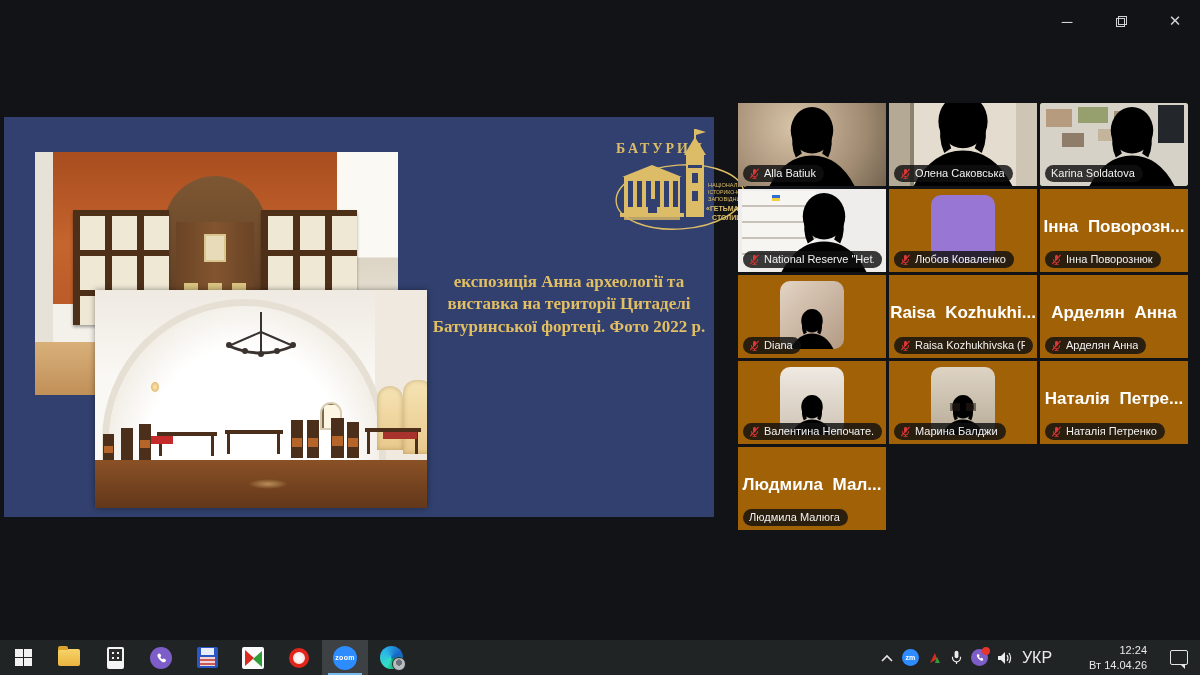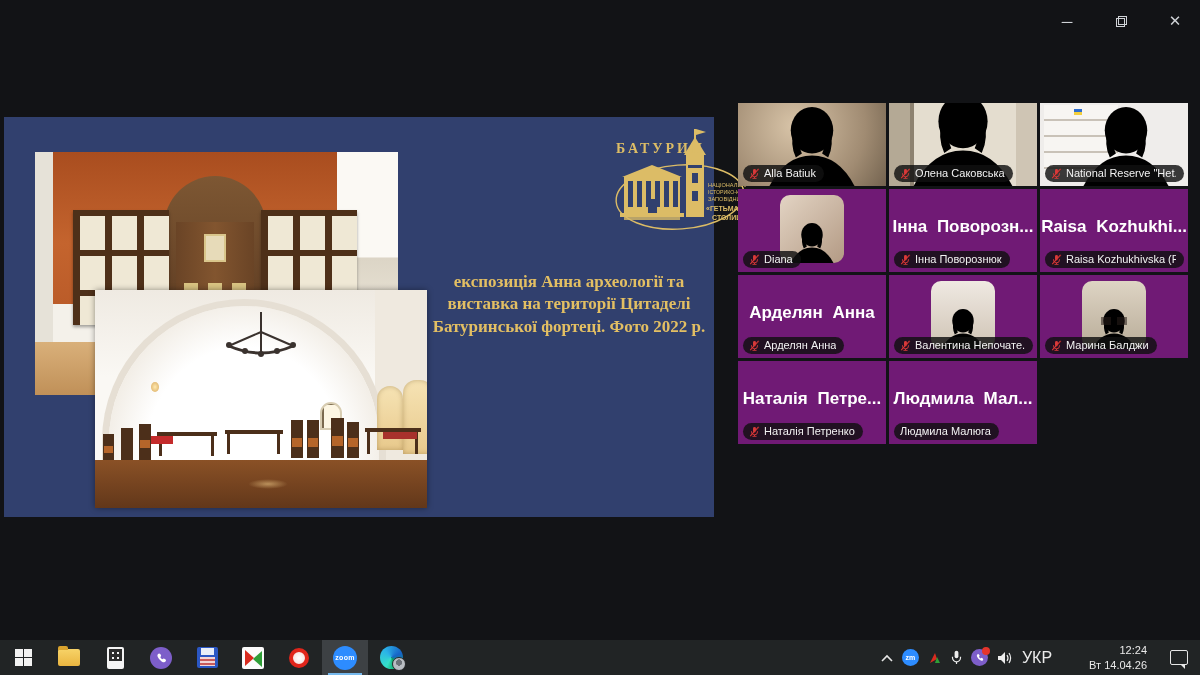--- a/index.html
+++ b/index.html
@@ -60,21 +60,21 @@
      background:radial-gradient(rgba(255,220,150,.5), rgba(0,0,0,0) 70%); }
   .p2-chairs { position:absolute; left:0; bottom:40px; width:332px; height:52px; }
 
   .slide-caption { position:absolute; left:419px; top:154px; width:292px; text-align:center;
      font-family:"Liberation Serif", serif; font-weight:600; font-size:17px; line-height:1.32; color:#e3bf63; }
   .slide-logo { position:absolute; left:604px; top:8px; width:138px; height:112px; }
 
   
   .grid { position:absolute; left:738px; top:103px; width:448px; display:grid;
      grid-template-columns:repeat(3,148px); grid-auto-rows:83px; gap:3px; }
-  .tile { position:relative; background:#701a75; overflow:hidden; }
+  .tile { position:relative; background:#a16207; overflow:hidden; }
   .tile.active { outline:3px solid #23d959; outline-offset:-3px; border-radius:3px; }
   .name-pill { position:absolute; left:5px; bottom:4px; display:flex; align-items:center; gap:4px;
      background:rgba(16,16,16,.82); border-radius:9px; padding:2px 8px 3px 6px; max-width:139px; z-index:5; }
   .name-pill span { color:#f2f2f2; font-size:11px; white-space:nowrap; overflow:hidden; }
   .big-name { position:absolute; left:0; right:0; top:34%; text-align:center; color:#fff;
      font-size:17px; font-weight:bold; word-spacing:5px; white-space:nowrap; overflow:hidden; }
   .avatar { position:absolute; left:50%; top:6px; transform:translateX(-50%); width:64px; height:68px;
      border-radius:10px; overflow:hidden; }
   .avatar.purple { background:#9776d4; }
   .person { position:absolute; left:50%; bottom:-4px; transform:translateX(-50%); width:82%; }
@@ -323,56 +323,74 @@
           <use href="#person-sil"></use>
         </svg>
       <div class="name-pill">
         <svg class="mic-muted" width="11" height="11">
             <use href="#mic-muted"></use>
           </svg>
         <span>Олена Саковська</span>
       </div>
     </div>
 
+    <div class="tile t-karina active">
+      <div class="vbg"></div>
+      <svg class="person" viewBox="0 0 120 84" style="--hair:#2e2622; --face:#d2a88e; --top:#c9b796; left:62%">
+          <use href="#person-sil"></use>
+        </svg>
+      <div class="name-pill">
+        <span>Karina Soldatova</span>
+      </div>
+    </div>
 
     <div class="tile t-national">
       <div class="vbg"></div>
       <svg class="person" viewBox="0 0 120 84" style="--hair:#7a5a40; --face:#dcb49a; --top:#56565e; left:58%">
           <use href="#person-sil"></use>
         </svg>
       <div class="name-pill">
         <svg class="mic-muted" width="11" height="11">
             <use href="#mic-muted"></use>
           </svg>
         <span>National Reserve "Het...</span>
       </div>
     </div>
 
+    <div class="tile">
+      <div class="avatar purple"></div>
+      <div class="name-pill">
+        <svg class="mic-muted" width="11" height="11">
+            <use href="#mic-muted"></use>
+          </svg>
+        <span>Любов Коваленко</span>
+      </div>
+    </div>
+
+    <div class="tile">
+      <div class="big-name">Інна Поворозн...</div>
+      <div class="name-pill">
+        <svg class="mic-muted" width="11" height="11">
+            <use href="#mic-muted"></use>
+          </svg>
+        <span>Інна Поворознюк</span>
+      </div>
+    </div>
 
     <div class="tile">
       <div class="avatar av-diana">
         <svg class="person" viewBox="0 0 120 84" style="--hair:#b98d54; --face:#dcae8e; --top:#2a2622">
             <use href="#person-sil"></use>
           </svg>
       </div>
       <div class="name-pill">
         <svg class="mic-muted" width="11" height="11">
             <use href="#mic-muted"></use>
           </svg>
         <span>Diana</span>
-      </div>
-    </div>
-
-    <div class="tile">
-      <div class="big-name">Інна Поворозн...</div>
-      <div class="name-pill">
-        <svg class="mic-muted" width="11" height="11">
-            <use href="#mic-muted"></use>
-          </svg>
-        <span>Інна Поворознюк</span>
       </div>
     </div>
 
 
     <div class="tile">
       <div class="big-name">Raisa Kozhukhi...</div>
       <div class="name-pill">
         <svg class="mic-muted" width="11" height="11">
             <use href="#mic-muted"></use>
           </svg>

